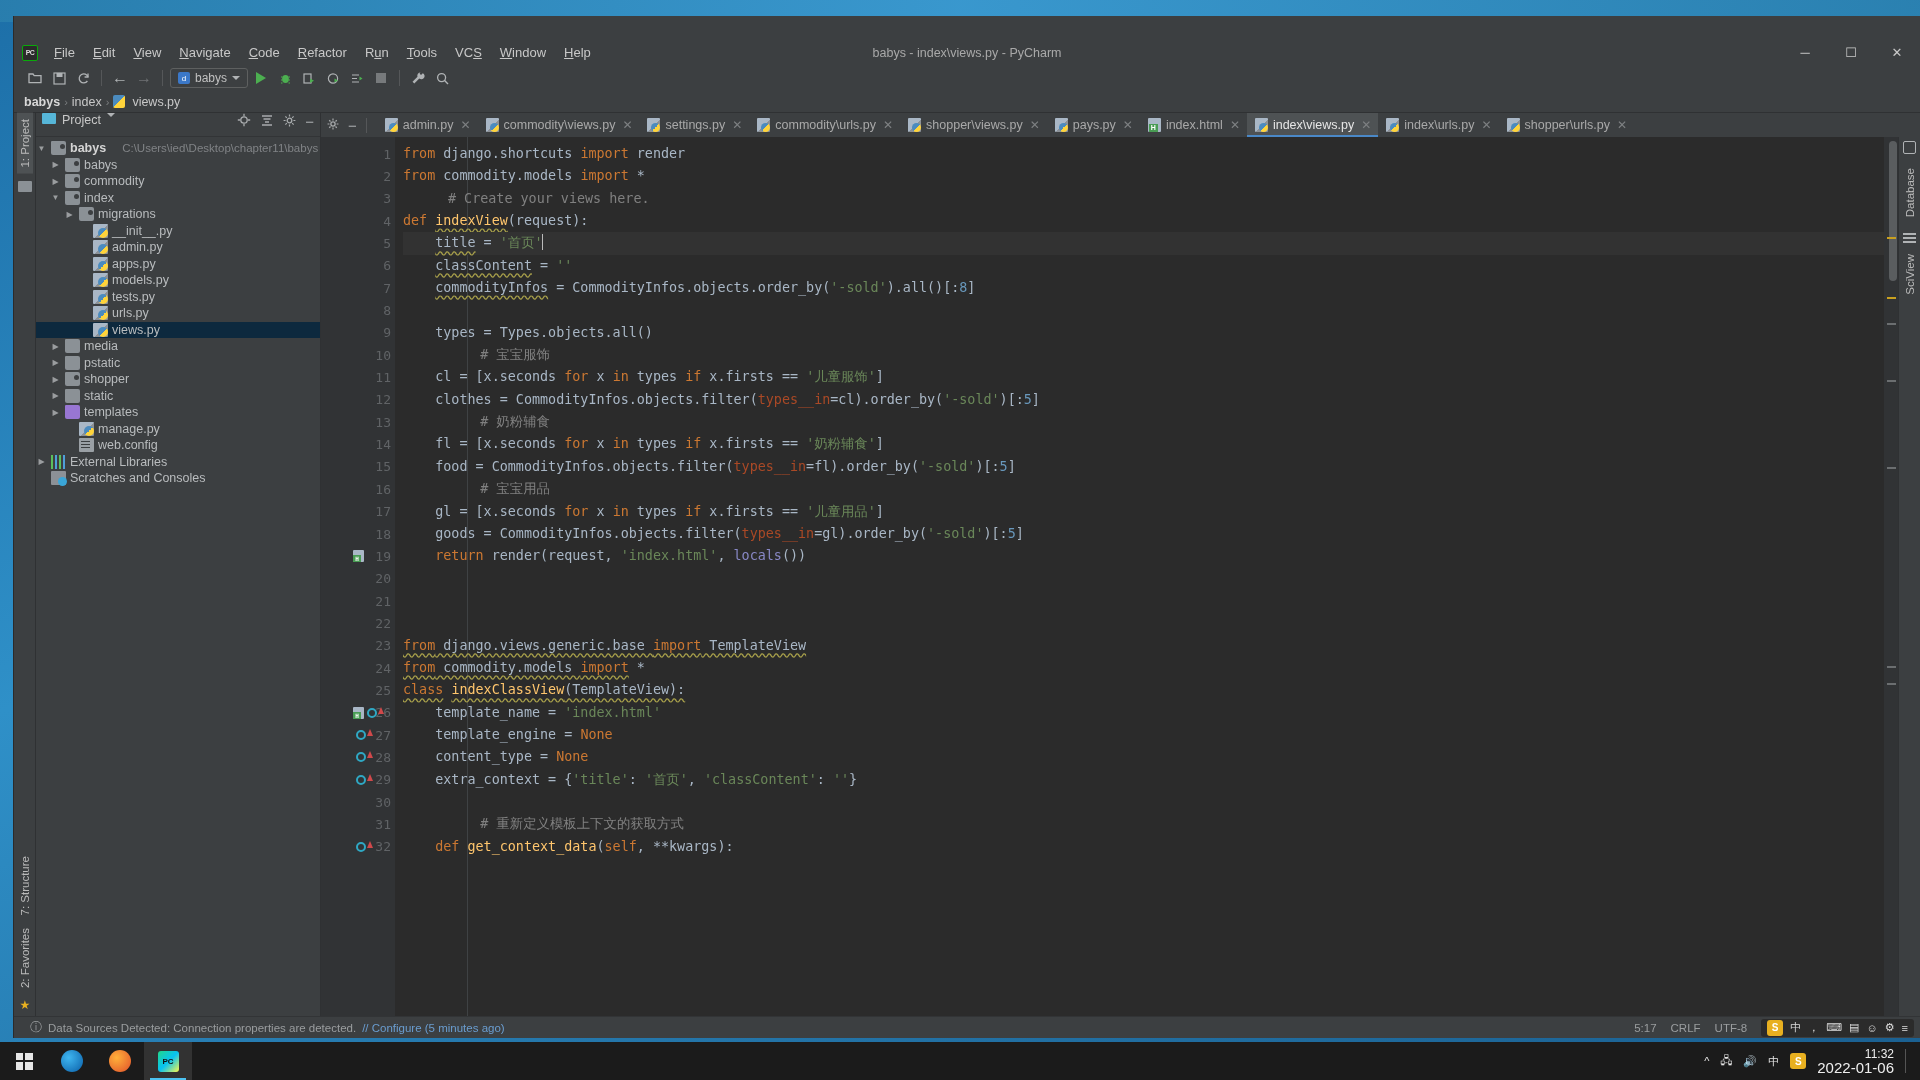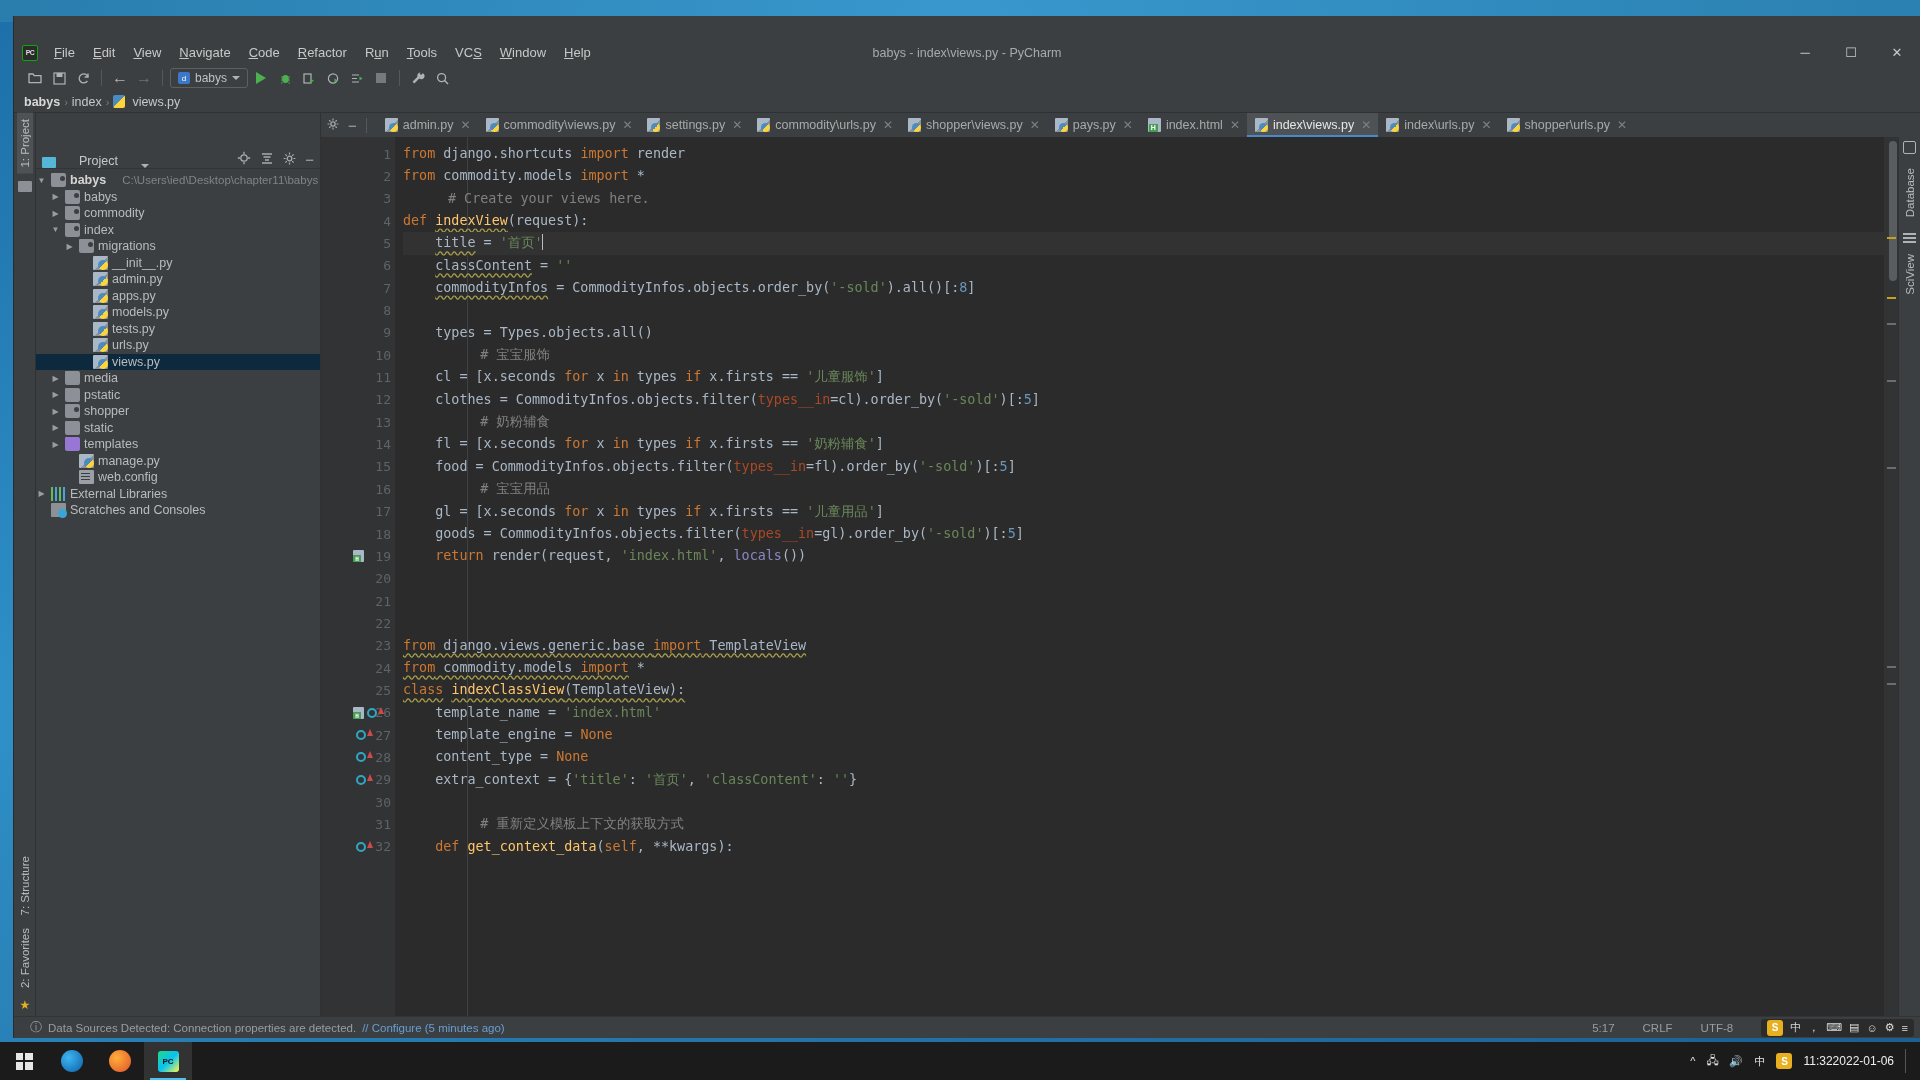--- a/index.html
+++ b/index.html
@@ -111,23 +111,22 @@
   }
   .vtab.sel{ background:#4e5254; }
   .vstrip-bottom{ position:absolute; bottom:0; left:0; width:22px; display:flex; flex-direction:column; align-items:center;}
 
   
   .project-panel{
     width:285px;flex:0 0 285px;background:#3c3f41;
     display:flex;flex-direction:column;border-right:1px solid #2f3133;
   }
   .pp-header{
-    height:24px;display:flex;align-items:flex-end;padding:0 6px;gap:23px;
+    height:24px;display:flex;align-items:flex-start;padding:0 6px;gap:6px;
     border-bottom:1px solid #323436;
-    margin-top:32px;
   }
   .pp-title{ font-size:12.5px;color:#c8c8c8; }
   .pp-hdr-icons{ margin-left:auto; display:flex; gap:9px; align-items:center; color:#a8abad; font-size:13px;}
   .pp-folder-ico{ width:14px;height:11px;background:#56b6d8;border-radius:1px;}
   .tree{ flex:1 1 auto; overflow:hidden; padding-top:3px; font-size:12.5px; }
   .node{
     height:16.5px;display:flex;align-items:center;gap:4px;
     color:#b9bcbe;white-space:nowrap;padding-right:4px;
   }
   .node.sel{ background:#0d293e; }
@@ -274,21 +273,21 @@
   .bico.term::after{content:">";position:absolute;left:1px;top:-2px;color:#3c3f41;font-size:9px;}
 
   
   .statusbar{
     height:22px;flex:0 0 22px;background:#3c3f41;display:flex;align-items:center;
     padding:0 6px 0 16px;font-size:11.5px;color:#9a9d9f;gap:6px;
     border-top:1px solid #323436;
   }
   .sb-msg{ color:#9a9d9f; white-space:nowrap;}
   .sb-link{ color:#6a9dd0; }
-  .sb-right{ margin-left:auto; display:flex; align-items:center; gap:28px;}
+  .sb-right{ margin-left:auto; display:flex; align-items:center; gap:14px;}
 
   
   .taskbar{
     position:absolute;left:0;bottom:0;width:1920px;height:38px;
     background:#1b1b1b;display:flex;align-items:center;
   }
   .start{
     width:48px;height:38px;display:flex;align-items:center;justify-content:center;
   }
   .start-ico{ width:17px;height:17px;display:grid;grid-template-columns:1fr 1fr;grid-template-rows:1fr 1fr;gap:2px;}
@@ -296,21 +295,21 @@
   .tb-app{
     width:48px;height:38px;display:flex;align-items:center;justify-content:center;position:relative;
   }
   .tb-app.active{ background:#323232; }
   .tb-app.active::after{content:"";position:absolute;bottom:0;left:6px;right:6px;height:2px;background:#4cc2f1;}
   .circ{ width:22px;height:22px;border-radius:50%;}
   .tray{
     margin-left:auto;display:flex;align-items:center;gap:11px;
     padding-right:10px;color:#e8e8e8;font-size:11px;
   }
-  .clock{ display:flex;align-items:flex-end;line-height:13px;font-size:12px;color:#eee; }
+  .clock{ display:flex;flex-direction:column;align-items:flex-end;line-height:13px;font-size:12px;color:#eee; }
 
   
   .ime{
     display:flex;align-items:center;gap:7px;background:#2b2b2b;border-radius:3px;
     padding:1px 6px;color:#ddd;font-size:11px;
   }
   .ime-s{ width:16px;height:16px;background:#e8b020;border-radius:3px;display:flex;align-items:center;justify-content:center;color:#fff;font-size:10px;font-weight:bold;}
 </style>
 </head>
 <body>
@@ -840,18 +839,18 @@
       <div style="width:21px;height:21px;background:linear-gradient(135deg,#21d789,#07c3f2,#fcf84a);border-radius:3px;display:flex;align-items:center;justify-content:center;font-size:8px;color:#111;font-weight:bold;">PC</div>
     </div>
     <div class="tray">
       <span>^</span>
       <span>🖧</span>
       <span>🔊</span>
       <span>中</span>
       <span style="width:16px;height:16px;background:#e8b020;border-radius:3px;display:flex;align-items:center;justify-content:center;color:#fff;font-size:10px;font-weight:bold;">S</span>
       <span class="clock">
         <span>11:32</span>
-        <span style="font-size:12px">2022-01-06</span>
+        <span style="font-size:15px">2022-01-06</span>
       </span>
       <span style="width:5px;height:24px;border-left:1px solid #555;"></span>
     </div>
   </div>
 </div>
 
 </body></html>

